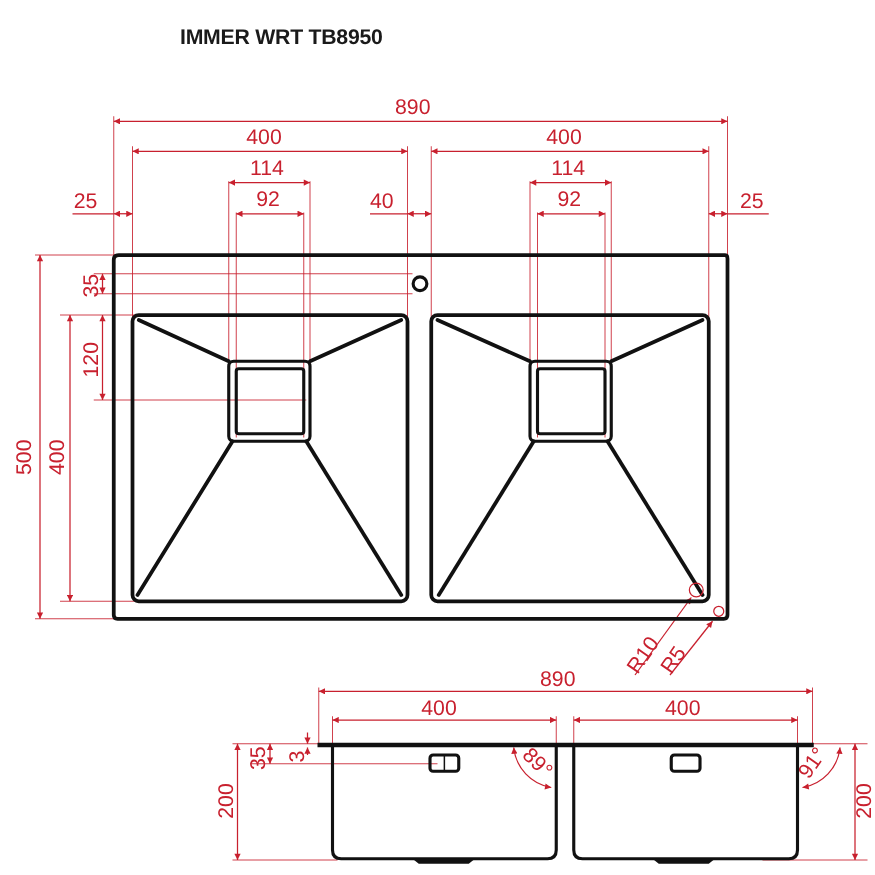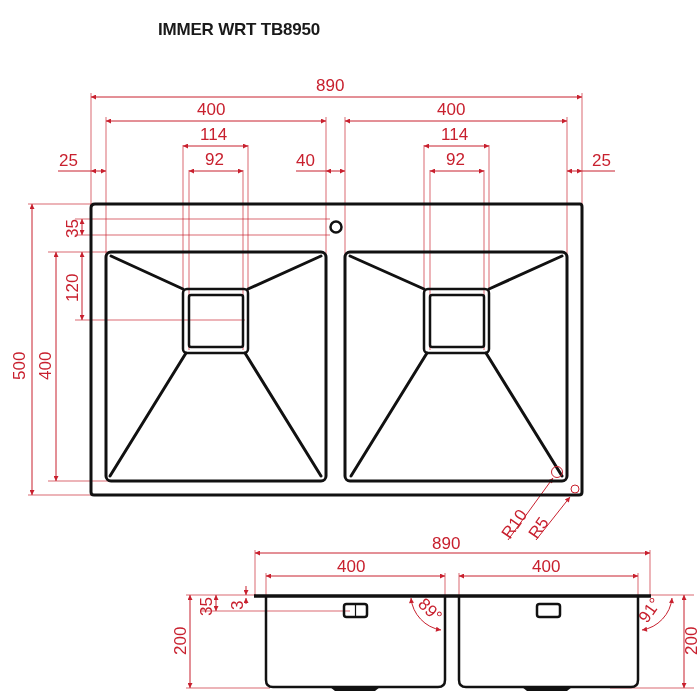--- a/index.html
+++ b/index.html
@@ -1,17 +1,17 @@
 <!DOCTYPE html>
 <html><head>
   <meta charset="utf-8">
   <style>
     html, body { margin: 0; padding: 0; background: #ffffff; }
     body { width: 700px; height: 700px; position: relative; overflow: hidden; font-family: "Liberation Sans", sans-serif; }
-    .title { position: absolute; left: 158px; top: 20px; font-family: "Liberation Sans", sans-serif; font-weight: bold; font-size: 17px; color: #1a1a1a; letter-spacing: -0.2px; }
+    .title { position: absolute; left: 144px; top: 20px; font-family: "Liberation Sans", sans-serif; font-weight: bold; font-size: 17px; color: #1a1a1a; letter-spacing: -0.2px; }
     svg { position: absolute; left: 0; top: 0; }
     .dim text, text.dim { fill: #c8202e; font-family: "Liberation Sans", sans-serif; font-size: 17px; }
     .dl { stroke: #c8202e; stroke-width: 1; fill: none; }
     .ext { stroke: #c8202e; stroke-width: 0.8; fill: none; opacity: 0.85; }
     .k { stroke: #111; stroke-width: 3; fill: none; stroke-linecap: round; stroke-linejoin: round; }
     .k2 { stroke: #111; stroke-width: 2.5; fill: none; stroke-linecap: round; stroke-linejoin: round; }
   </style>
 </head>
 <body>
 

